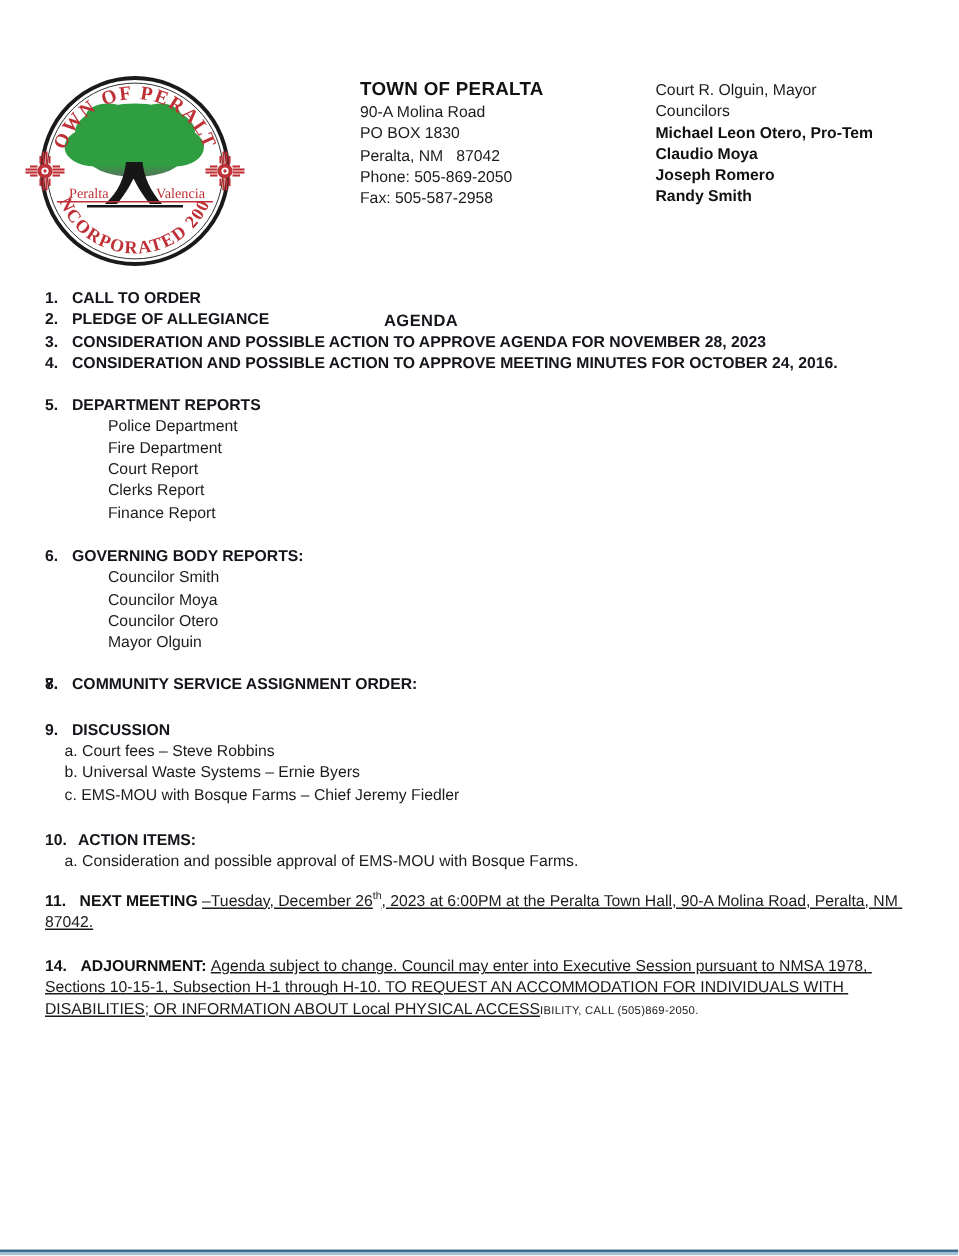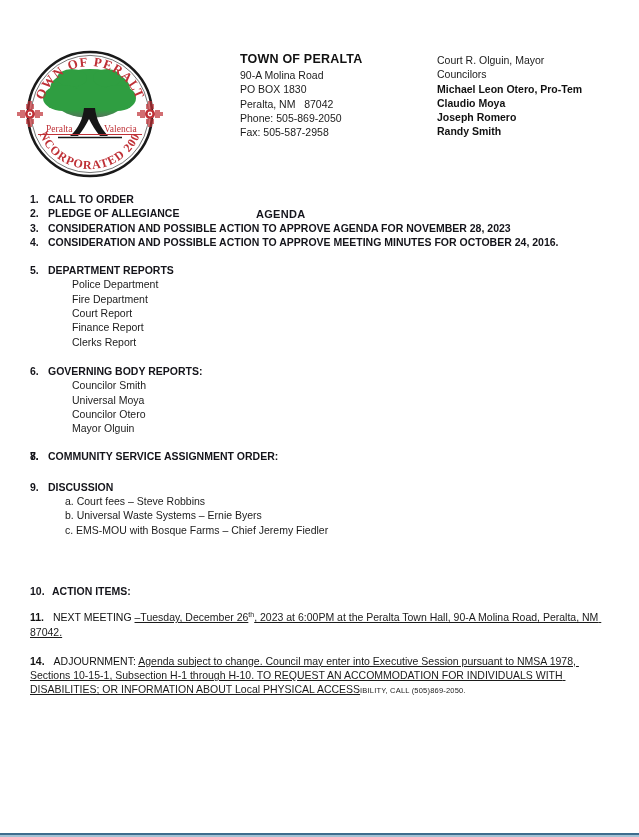--- a/index.html
+++ b/index.html
@@ -18,29 +18,29 @@
   .officials .b { font-weight:700; color:#111; }
   .doc-title { position:absolute; left:256px; top:168px; font-size:11px; font-weight:700; color:#15151c; letter-spacing:.3px;margin-top:40px; }
 
   
   .agenda { position:absolute; left:0; top:192px; width:624px; font-size:10.5px; line-height:14.3px; }
   .li { position:relative; padding-left:48px; font-weight:700; color:#14141a; }
   .li .num { position:absolute; left:30px; top:0; }
   .li .txt { white-space:pre-wrap; }
   .li.wide { padding-left:52px; }
   .sub { padding-left:72px; font-weight:400; color:#1b1b1b; }
-  .sub.tight { padding-left:43px;margin-left:22px; }
+  .sub.tight { padding-left:43px; }
   .gap-1 { margin-top:14px; }
   .gap-2 { margin-top:15px; }
   .gap-3 { margin-top:12px; }
   .gap-4 { margin-top:16px; }
-  .gap-5 { margin-top:47px; }
+  .gap-5 { margin-top:16px; }
   .par { margin-left:30px; width:580px; color:#1b1b1b; }
   .par .pnum { font-weight:700; color:#111; margin-right:9px;text-align:right; }
-  .par .pbold { font-weight:400; color:#111; white-space:pre-wrap; }
+  .par .pbold { font-weight:700; color:#111; white-space:pre-wrap; }
   .par .ptxt { white-space:pre-wrap;text-decoration:underline; }
   .par sup { font-size:7px; vertical-align:super; line-height:0; }
   .par .smallcaps { font-size:7.5px; letter-spacing:.2px; white-space:pre-wrap; }
 
   
   .edge-dark  { position:absolute; left:0; right:0; bottom:2px; height:2px; background:#3e6d8e; }
   .edge-light { position:absolute; left:0; right:0; bottom:0;  height:2px; background:#a3c2d5; }
 </style>
 </head>
 <body>
@@ -151,29 +151,29 @@
       <span class="txt">CONSIDERATION AND POSSIBLE ACTION TO APPROVE MEETING MINUTES FOR OCTOBER 24, 2016.</span>
     </div>
 
     <div class="li gap-1">
       <span class="num">5.</span>
       <span class="txt">DEPARTMENT REPORTS</span>
     </div>
     <div class="sub">Police Department</div>
     <div class="sub">Fire Department</div>
     <div class="sub">Court Report</div>
+    <div class="sub">Clerks Report</div>
     <div class="sub">Finance Report</div>
-    <div class="sub">Clerks Report</div>
 
     <div class="li gap-2">
       <span class="num">6.</span>
       <span class="txt">GOVERNING BODY REPORTS:</span>
     </div>
     <div class="sub">Councilor Smith</div>
-    <div class="sub">Universal Moya</div>
+    <div class="sub">Councilor Moya</div>
     <div class="sub">Councilor Otero</div>
     <div class="sub">Mayor Olguin</div>
 
     <div class="li gap-1">
       <span class="num">7.</span>
     </div>
 
     <div class="li gap-3">
       <span class="num">8.</span>
       <span class="txt">COMMUNITY SERVICE ASSIGNMENT ORDER:</span>
@@ -184,20 +184,21 @@
       <span class="txt">DISCUSSION</span>
     </div>
     <div class="sub tight">a. Court fees – Steve Robbins</div>
     <div class="sub tight">b. Universal Waste Systems – Ernie Byers</div>
     <div class="sub tight">c. EMS-MOU with Bosque Farms – Chief Jeremy Fiedler</div>
 
     <div class="li wide gap-5">
       <span class="num">10.</span>
       <span class="txt">ACTION ITEMS:</span>
     </div>
+    <div class="sub tight">a. Consideration and possible approval of EMS-MOU with Bosque Farms.</div>
 
     <div class="par gap-3">
       <span class="pnum">11.</span><span class="pbold">NEXT MEETING </span><span class="ptxt">–Tuesday, December 26</span><sup>th</sup><span class="ptxt">, 2023 at 6:00PM at the Peralta Town Hall, 90-A Molina Road, Peralta, NM 87042.</span>
     </div>
 
     <div class="par gap-2">
       <span class="pnum">14.</span><span class="pbold">ADJOURNMENT: </span><span class="ptxt">Agenda subject to change. Council may enter into Executive Session pursuant to NMSA 1978, Sections 10-15-1, Subsection H-1 through H-10. TO REQUEST AN ACCOMMODATION FOR INDIVIDUALS WITH DISABILITIES; OR INFORMATION ABOUT Local PHYSICAL ACCESS</span><span class="smallcaps">IBILITY, CALL (505)869-2050.</span>
     </div>
 
   </div>

